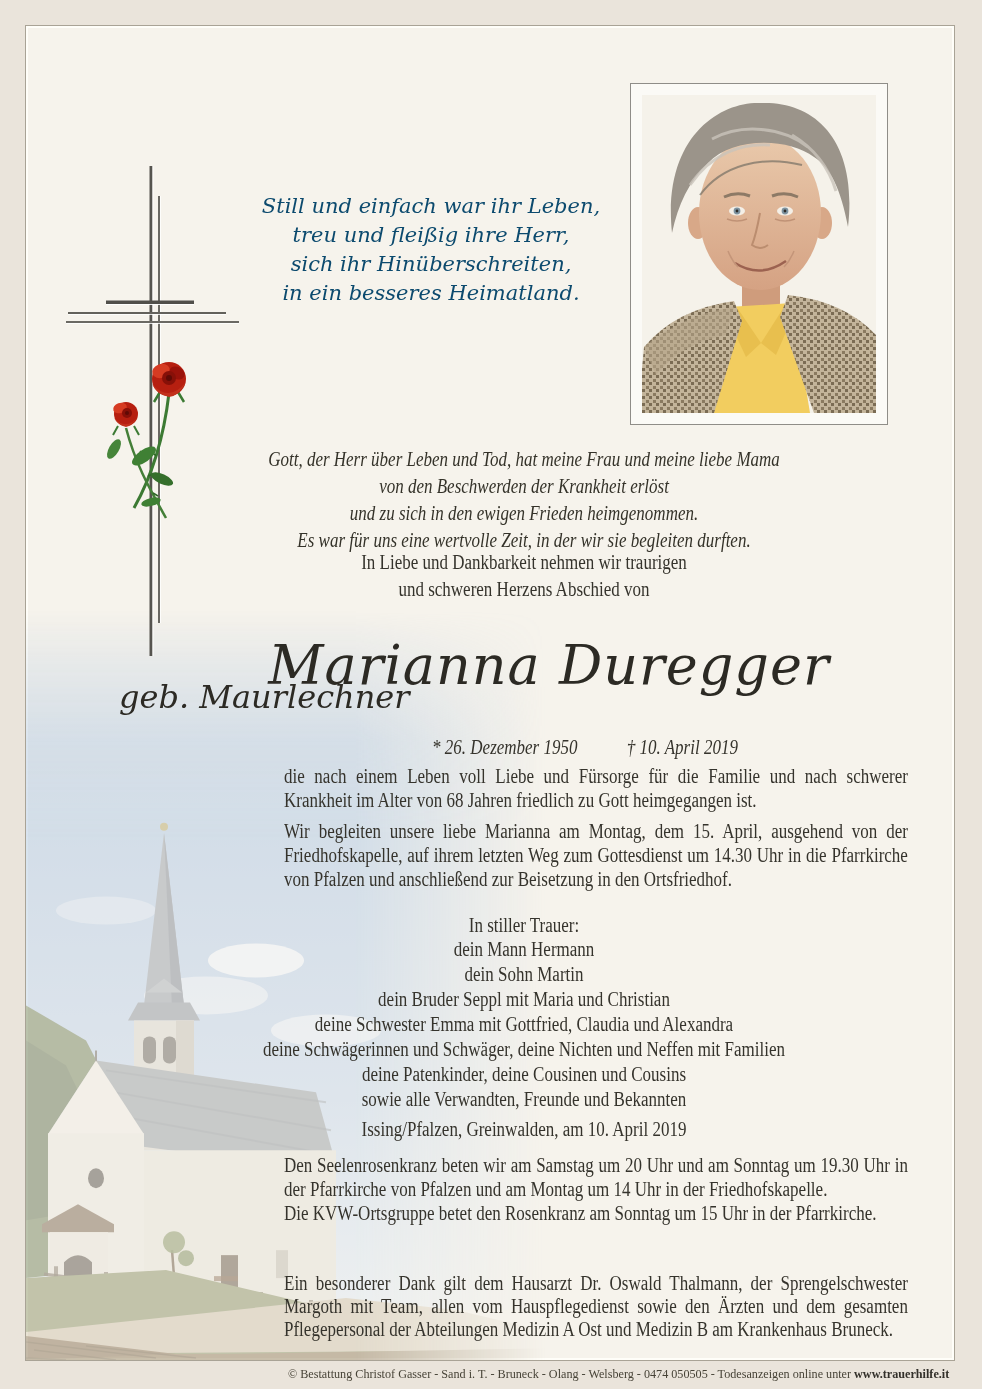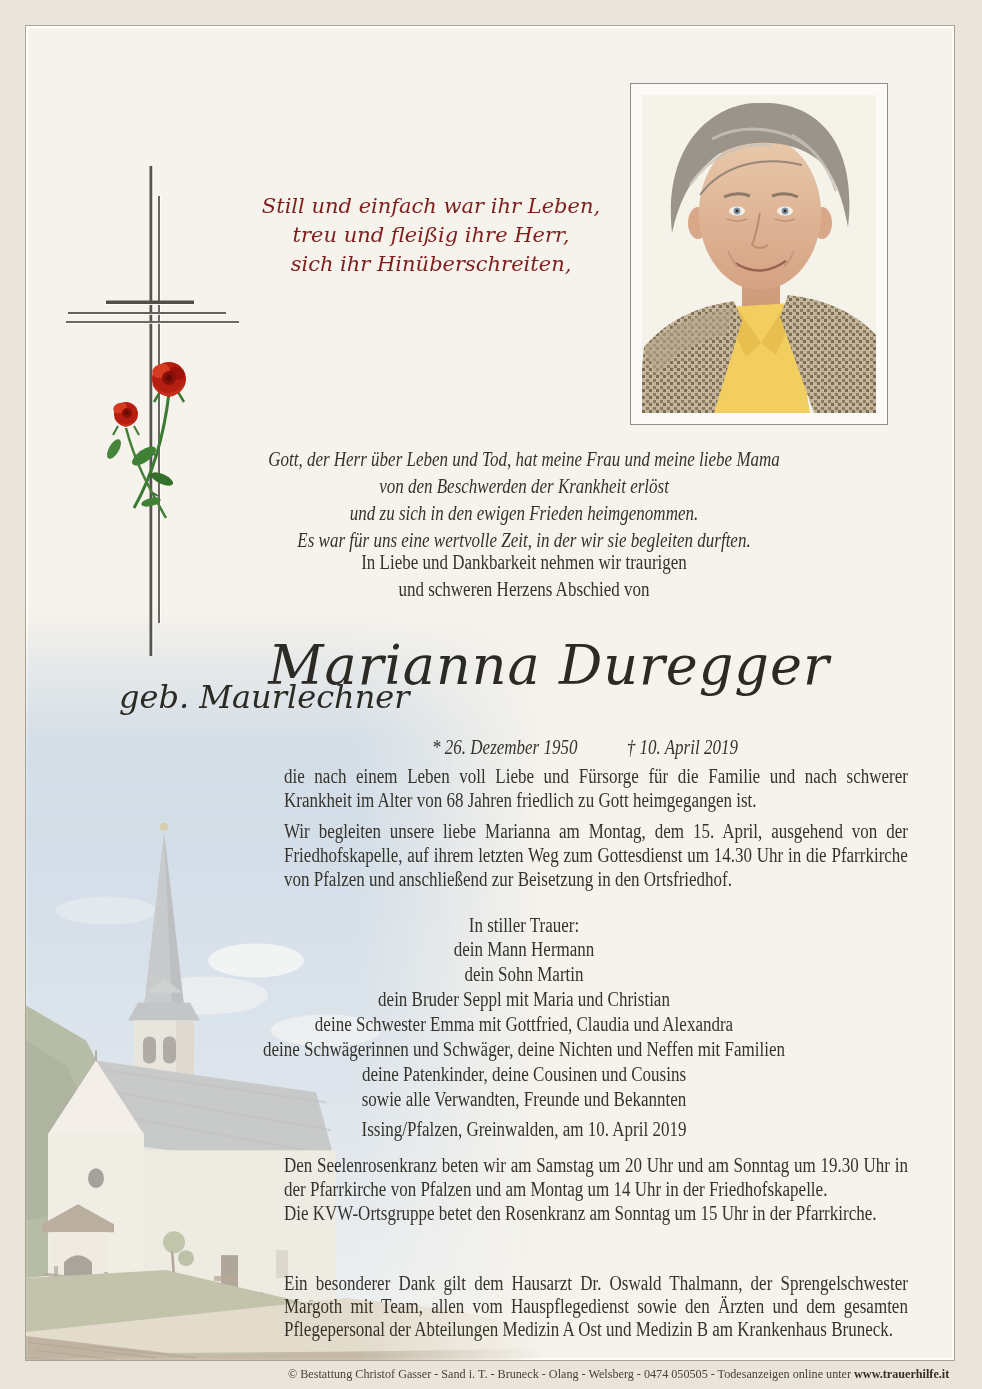--- a/index.html
+++ b/index.html
@@ -40,21 +40,21 @@
   }
   .photo svg { width:234px; height:318px; display:block; }
 
   .center-block { position:absolute; left:68px; width:860px; text-align:center; }
   .sx85 { transform:scaleX(.85); transform-origin:50% 0; }
   .lines > div { white-space:nowrap; }
 
   .poem {
     position:absolute; left:205px; top:166px; width:400px; text-align:center;
     font-family:"DejaVu Serif", serif; font-style:italic;
-    font-size:21px; line-height:29px; color:#7f1d1d;
+    font-size:21px; line-height:29px; color:#0c4a6e;
   }
   .prayer { top:420px; font-style:italic; font-size:20px; line-height:27px; color:#343229; }
   .intro  { top:523px; font-size:20px; line-height:27px; }
   .name {
     position:absolute; left:93px; top:566px; width:860px; text-align:center;
     font-family:"DejaVu Serif", serif; font-style:italic;
     font-size:54px; line-height:62px; letter-spacing:1px; color:#2c2a24;margin-top:43px;
   }
   .maiden {
     position:absolute; left:93px; top:651px; width:860px; 
@@ -228,20 +228,21 @@
       <path d="M118,118 Q114,140 110,150 Q118,156 126,150" stroke="#bb8d6f" stroke-width="2" fill="none"></path>
       <path d="M93,168 Q118,184 144,166" stroke="#9c6250" stroke-width="2.5" fill="none"></path>
       <path d="M86,156 Q90,166 96,172 M152,156 Q148,166 142,172" stroke="#c49579" stroke-width="1.5" fill="none"></path>
     </svg>
   </div>
 
   <div class="poem lines">
       <div>Still und einfach war ihr Leben,</div>
       <div>treu und fleißig ihre Herr,</div>
       <div>sich ihr Hinüberschreiten,</div>
+      <div>in ein besseres Heimatland.</div>
     </div>
 
   <div class="center-block prayer sx85 lines">
       <div>Gott, der Herr über Leben und Tod, hat meine Frau und meine liebe Mama</div>
       <div>von den Beschwerden der Krankheit erlöst</div>
       <div>und zu sich in den ewigen Frieden heimgenommen.</div>
       <div>Es war für uns eine wertvolle Zeit, in der wir sie begleiten durften.</div>
     </div>
 
   <div class="center-block intro sx85 lines">

